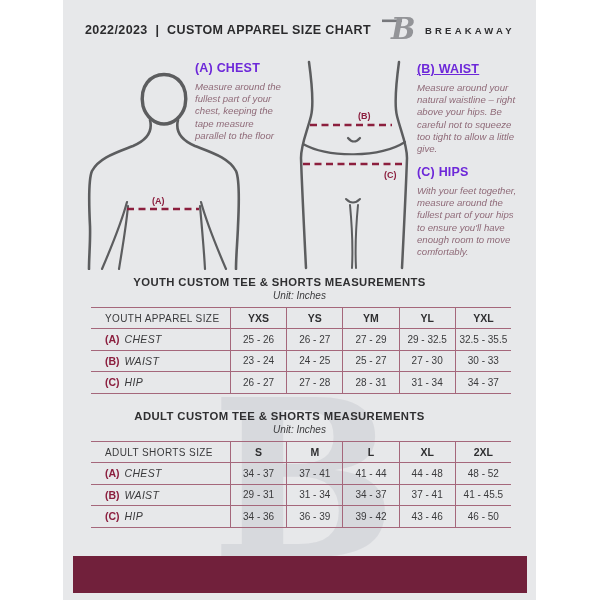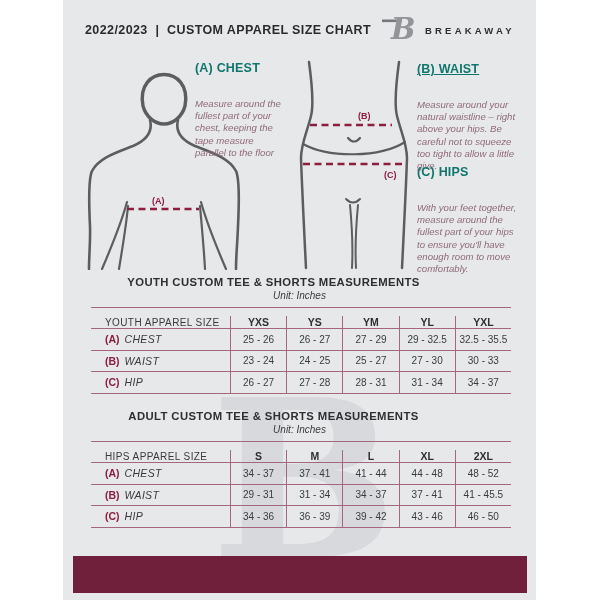--- a/index.html
+++ b/index.html
@@ -39,38 +39,37 @@
     color: #2e2e30;
   }
 
   
   .fig { position: absolute; }
   .fig1 { left: 16px; top: 56px; }
   .fig2 { left: 233px; top: 58px; }
   .guide-head {
     position: absolute;
     font-size: 12.5px; font-weight: bold; letter-spacing: 0.2px;
-    color: #0f766e;
+    color: #6d28d9;
   }
   .guide-body {
     position: absolute;
     font-size: 9.6px; font-style: italic; line-height: 1.27;
     color: #8f6a78;
-    margin-top: 17px;
   }
   .gh-chest { left: 132px; top: 61px; }
   .gb-chest { left: 132px; top: 81px; width: 92px; }
   .gh-waist { left: 354px; top: 62px; text-decoration: underline; }
   .gb-waist { left: 354px; top: 82px; width: 104px; }
   .gh-hips  { left: 354px; top: 165px; }
   .gb-hips  { left: 354px; top: 185px; width: 104px; }
 
   
   .sec-title {
-    position: absolute; left: 4px; width: 413px; text-align: center;
+    position: absolute; left: 10px; width: 413px; text-align: center;
     font-size: 11.3px; font-weight: bold; letter-spacing: 0.4px;
     color: #2f2f31;
   }
   .sec-unit {
     position: absolute; left: 0; width: 473px; text-align: center;
     font-size: 10px; font-style: italic; color: #3a3a3c;
   }
   .yt-title { top: 276px; } .yt-unit { top: 290px; }
   .ad-title { top: 410px; } .ad-unit { top: 424px; }
 
@@ -79,21 +78,21 @@
     position: absolute; left: 28px; width: 420px;
     border-top: 1.5px solid #a5677b;
   }
   .yt-table { top: 307px; }
   .ad-table { top: 441px; }
   .trow {
     display: flex; align-items: stretch;
     height: 21.5px;
     border-bottom: 1.5px solid #a5677b;
   }
-  .thead { height: 21px; align-items: flex-end; }
+  .thead { height: 21px; }
   .tlabel {
     width: 139px; display: flex; align-items: center;
     padding-left: 14px; gap: 5px;
   }
   .tlabel .hlab { font-size: 10px; letter-spacing: 0.4px; color: #3a3a3c; }
   .tlabel .key { font-size: 10.5px; font-weight: bold; color: #8b1e3e; }
   .tlabel .lab { font-size: 10.5px; letter-spacing: 0.3px; color: #3a3a3c; font-style: italic; }
   .tcell {
     width: 56.2px; border-left: 1.3px solid #a5677b;
     display: flex; align-items: center; justify-content: center;
@@ -211,21 +210,21 @@
         <div class="tcell">31 - 34</div>
         <div class="tcell">34 - 37</div>
       </div>
     </div>
 
     <div class="sec-title ad-title">ADULT CUSTOM TEE &amp; SHORTS MEASUREMENTS</div>
     <div class="sec-unit ad-unit">Unit: Inches</div>
     <div class="mtable ad-table">
       <div class="trow thead">
         <div class="tlabel">
-            <span class="hlab">HIPS APPAREL SIZE</span>
+            <span class="hlab">ADULT SHORTS SIZE</span>
           </div>
         <div class="tcell">S</div>
         <div class="tcell">M</div>
         <div class="tcell">L</div>
         <div class="tcell">XL</div>
         <div class="tcell">2XL</div>
       </div>
       <div class="trow">
         <div class="tlabel">
             <span class="key">(A)</span>

